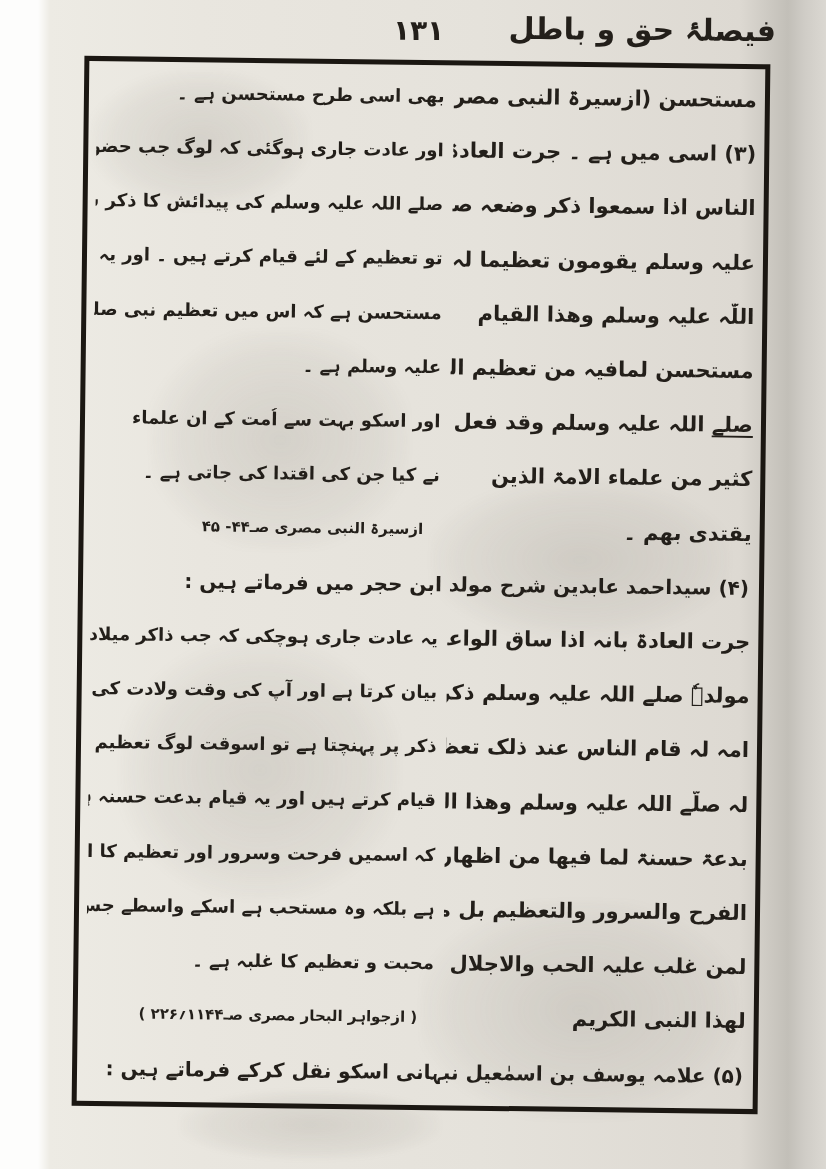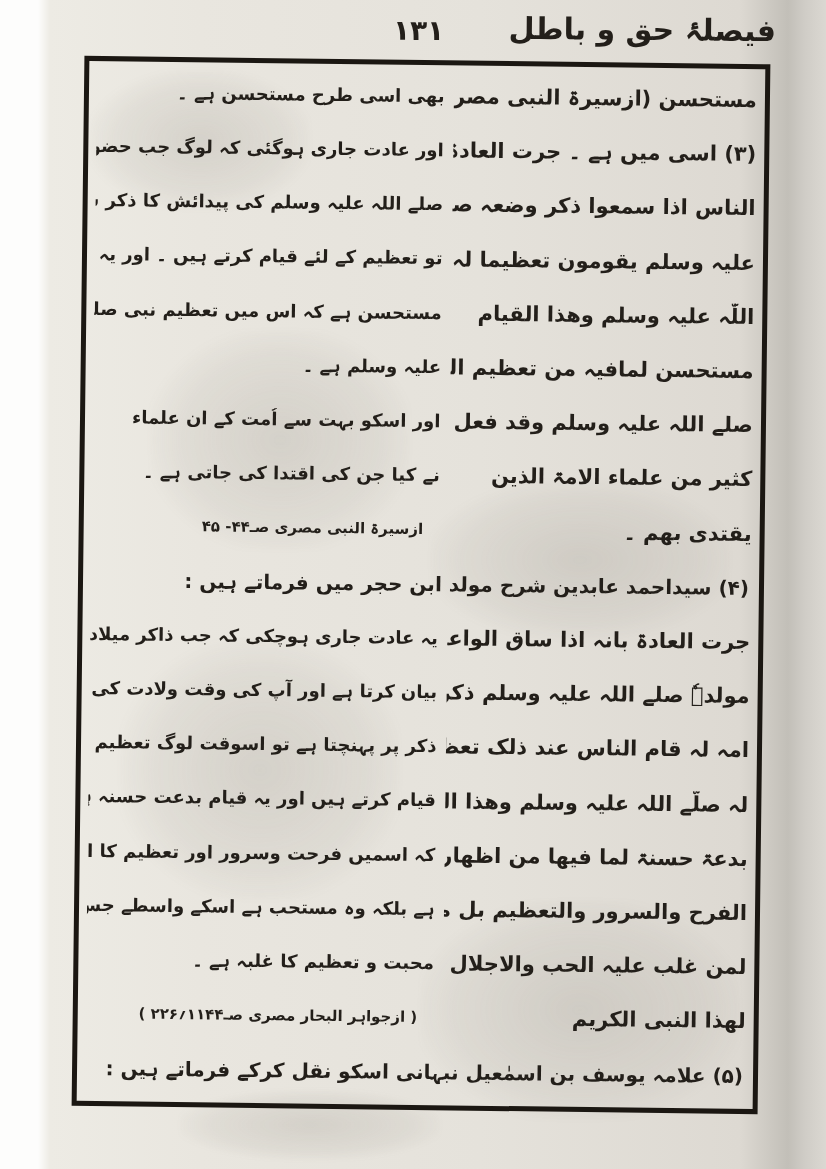--- a/index.html
+++ b/index.html
@@ -52,21 +52,21 @@
     display: block; white-space: nowrap; overflow: hidden;
     font-weight: bold; line-height: 1.25;
   }
   .rcol { flex: 0 0 46%; font-size: 21px; text-align: right; padding-right: 2px; }
   .lcol { flex: 0 0 54%; font-size: 18px; text-align: right; padding-right: 10px; }
   .lcol.small { font-size: 15px; padding-right: 26px; }
   .fullrow .full {
     width: 100%; font-size: 20px; font-weight: bold;
     text-align: right; padding-right: 4px; white-space: nowrap; overflow: hidden;
   }
-  .uline { text-underline-offset: 4px; text-decoration-thickness: 2px; }
+  .uline { text-decoration: underline; text-underline-offset: 4px; text-decoration-thickness: 2px; }
 </style>
 </head>
 <body>
 
 <div class="page">
 
   <div class="artifact" style="left:90px; top:70px; width:220px; height:140px;"></div>
   <div class="artifact" style="left:150px; top:330px; width:260px; height:220px;"></div>
   <div class="artifact" style="left:430px; top:480px; width:300px; height:160px;"></div>
   <div class="artifact" style="left:120px; top:640px; width:280px; height:260px;"></div>

